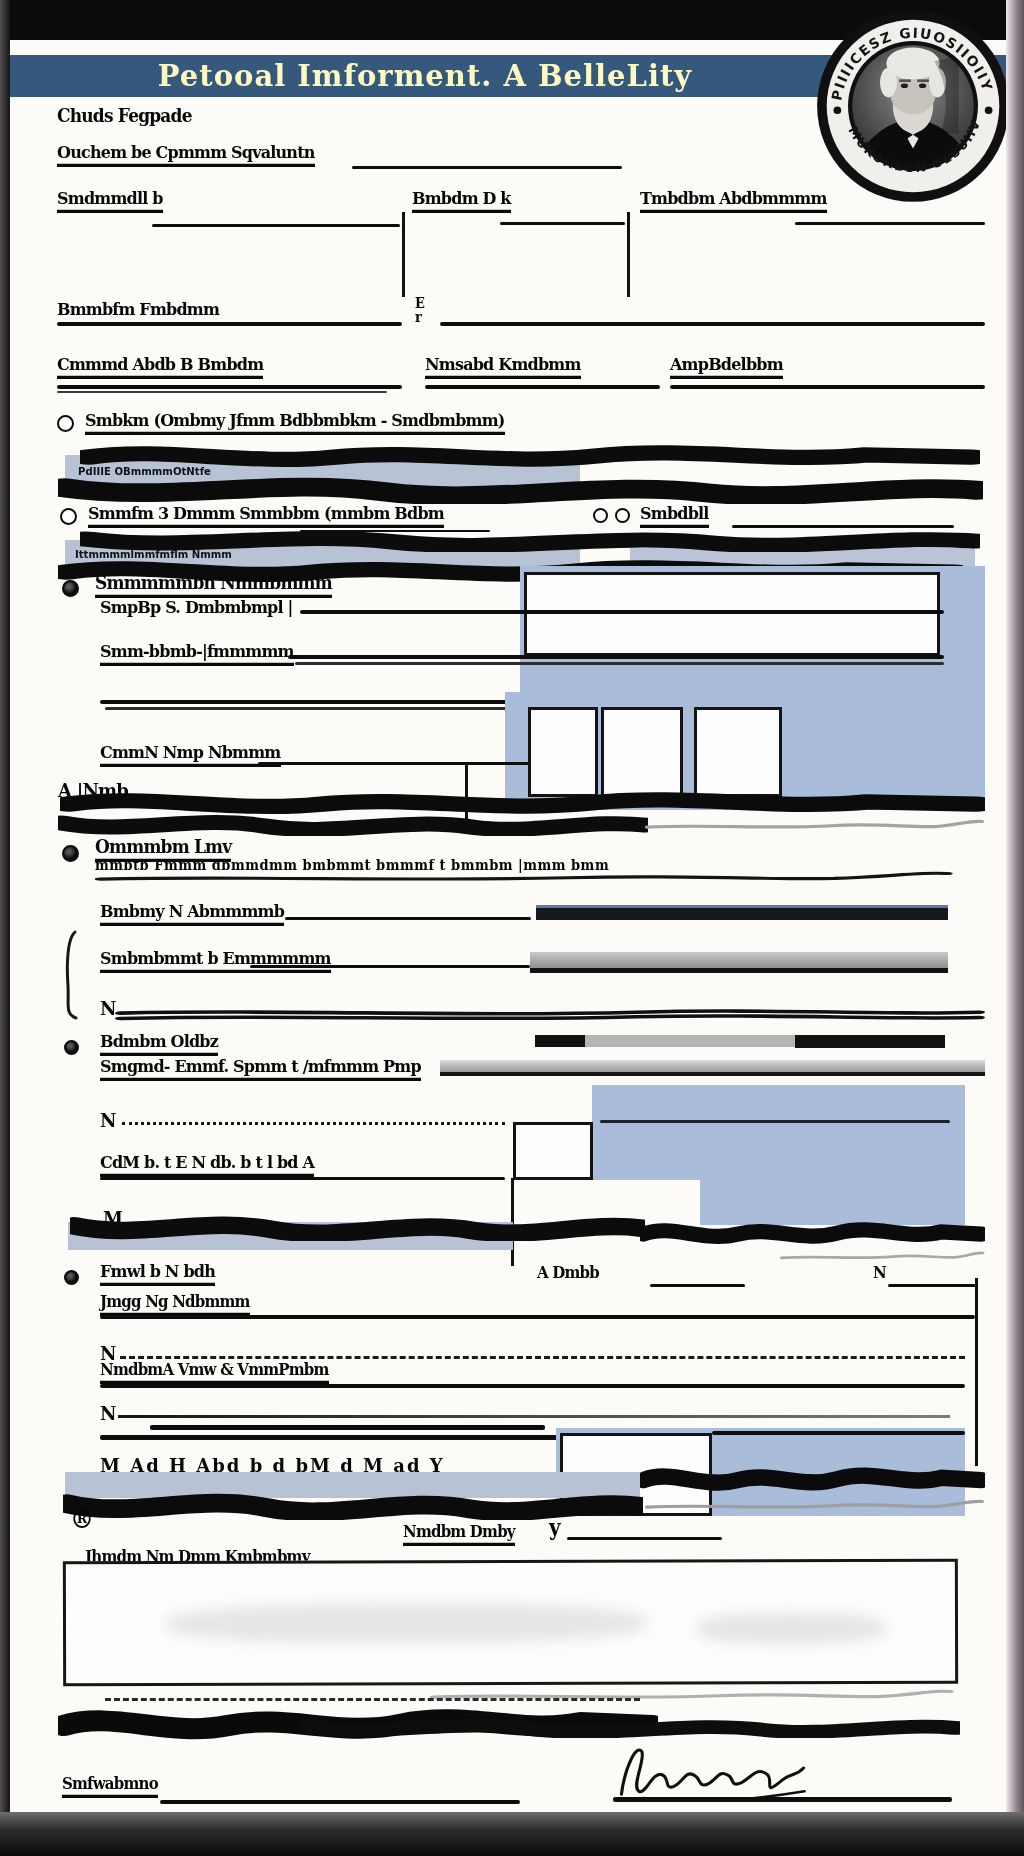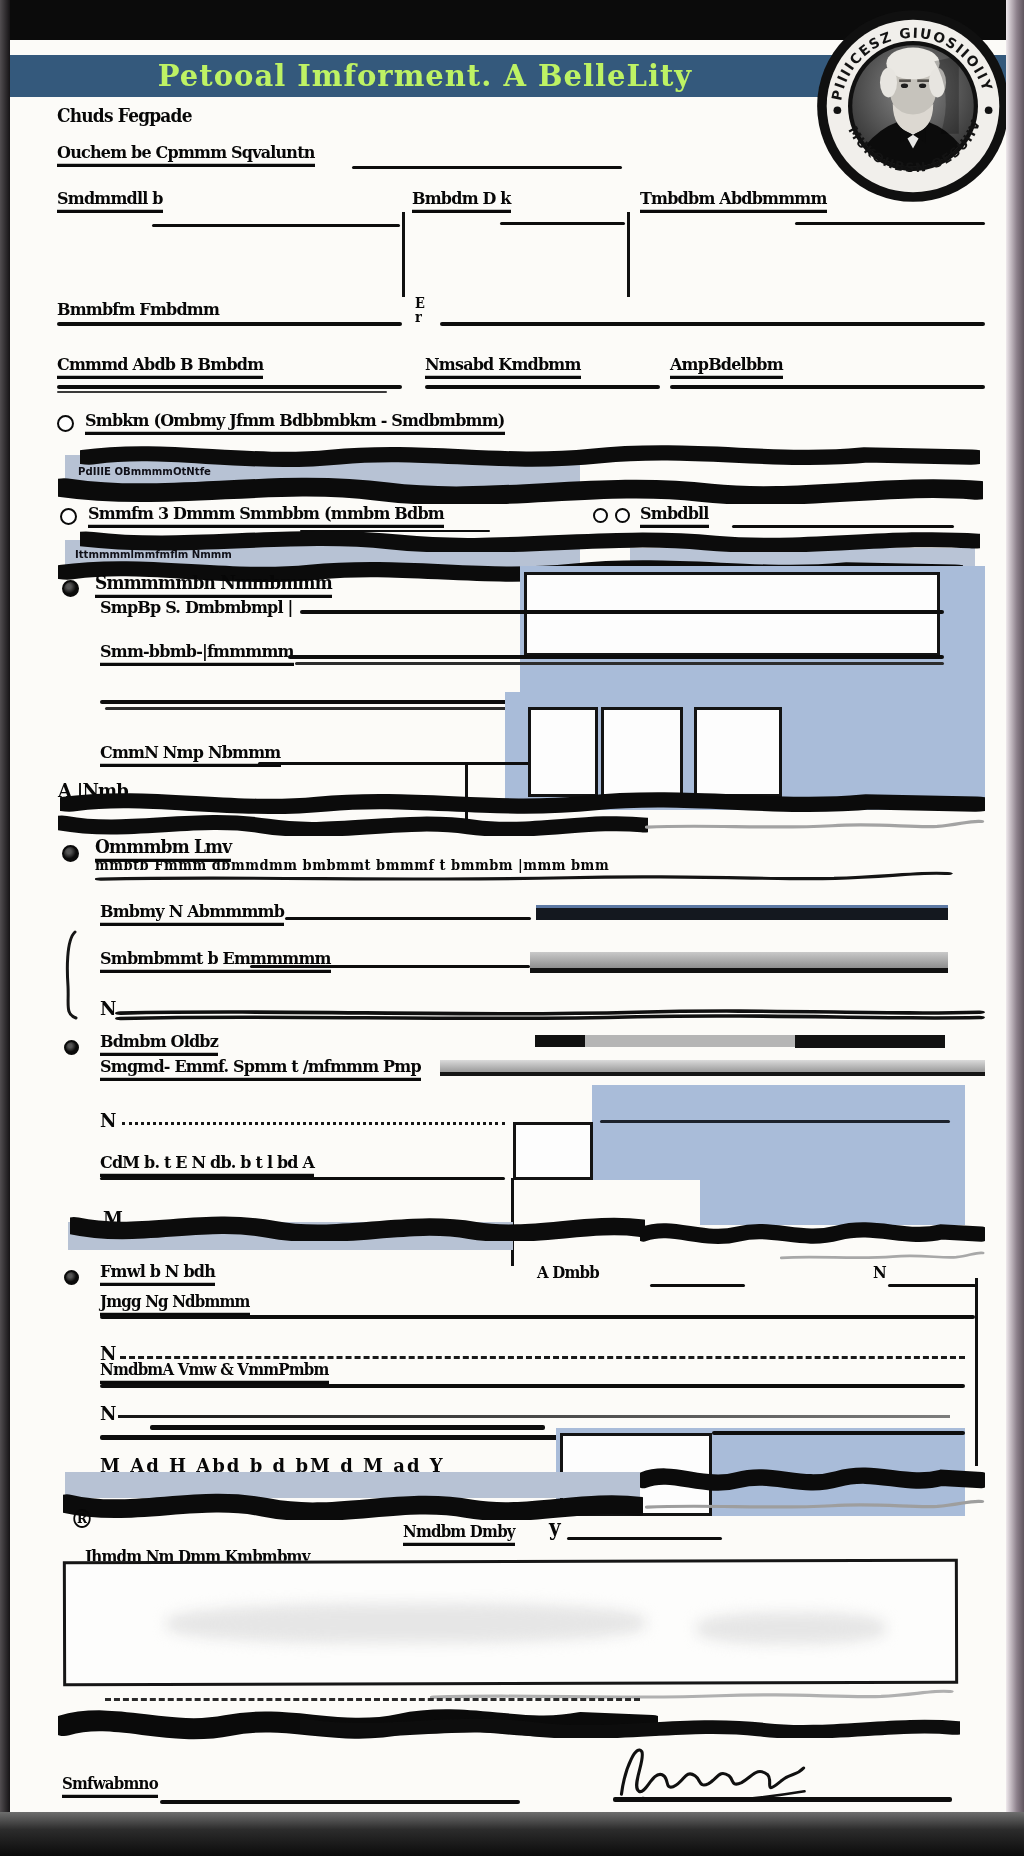--- a/index.html
+++ b/index.html
@@ -15,21 +15,21 @@
          letter-spacing:0;color:#101018;white-space:nowrap;filter:blur(0.3px);transform:scaleX(.92);transform-origin:left;}
   .line{position:absolute;background:#0d0d0d;height:3px;border-radius:2px;}
   .vline{position:absolute;background:#101010;width:3px;}
   .radio{position:absolute;width:17px;height:17px;border:2.5px solid #0a0a0a;border-radius:50%;background:#fff;box-sizing:border-box;}
   .radio.filled{background:radial-gradient(circle at 38% 35%, #555 0 18%, #0b0b0b 60%);}
   .strip{position:absolute;background:#b7c2d4;}
   .panel{position:absolute;background:#a9bcd9;}
   .wbox{position:absolute;background:#fdfdfd;border:3.5px solid #131313;box-sizing:border-box;}
   .redact{position:absolute;overflow:visible;}
   #headband-bg{position:absolute;left:10px;top:55px;width:996px;height:42px;background:#34597c;}
-  .title{position:absolute;width:100%;text-align:center;top:4px;font-size:29px;color:#bef264;
+  .title{position:absolute;width:100%;text-align:center;top:4px;font-size:29px;color:#fef9c3;
          letter-spacing:1px;font-weight:600;filter:blur(0.3px);}
   .dash{position:absolute;height:0;border-top:3px dashed #1a1a1a;}
   .dot{position:absolute;height:0;border-top:3px dotted #161616;}
   .smudge{position:absolute;background:#e6e6e6;filter:blur(7px);border-radius:40%;}
   .frame{position:absolute;z-index:30;}
 </style>
 </head>
 <body>
 
 <svg width="0" height="0" style="position:absolute">

